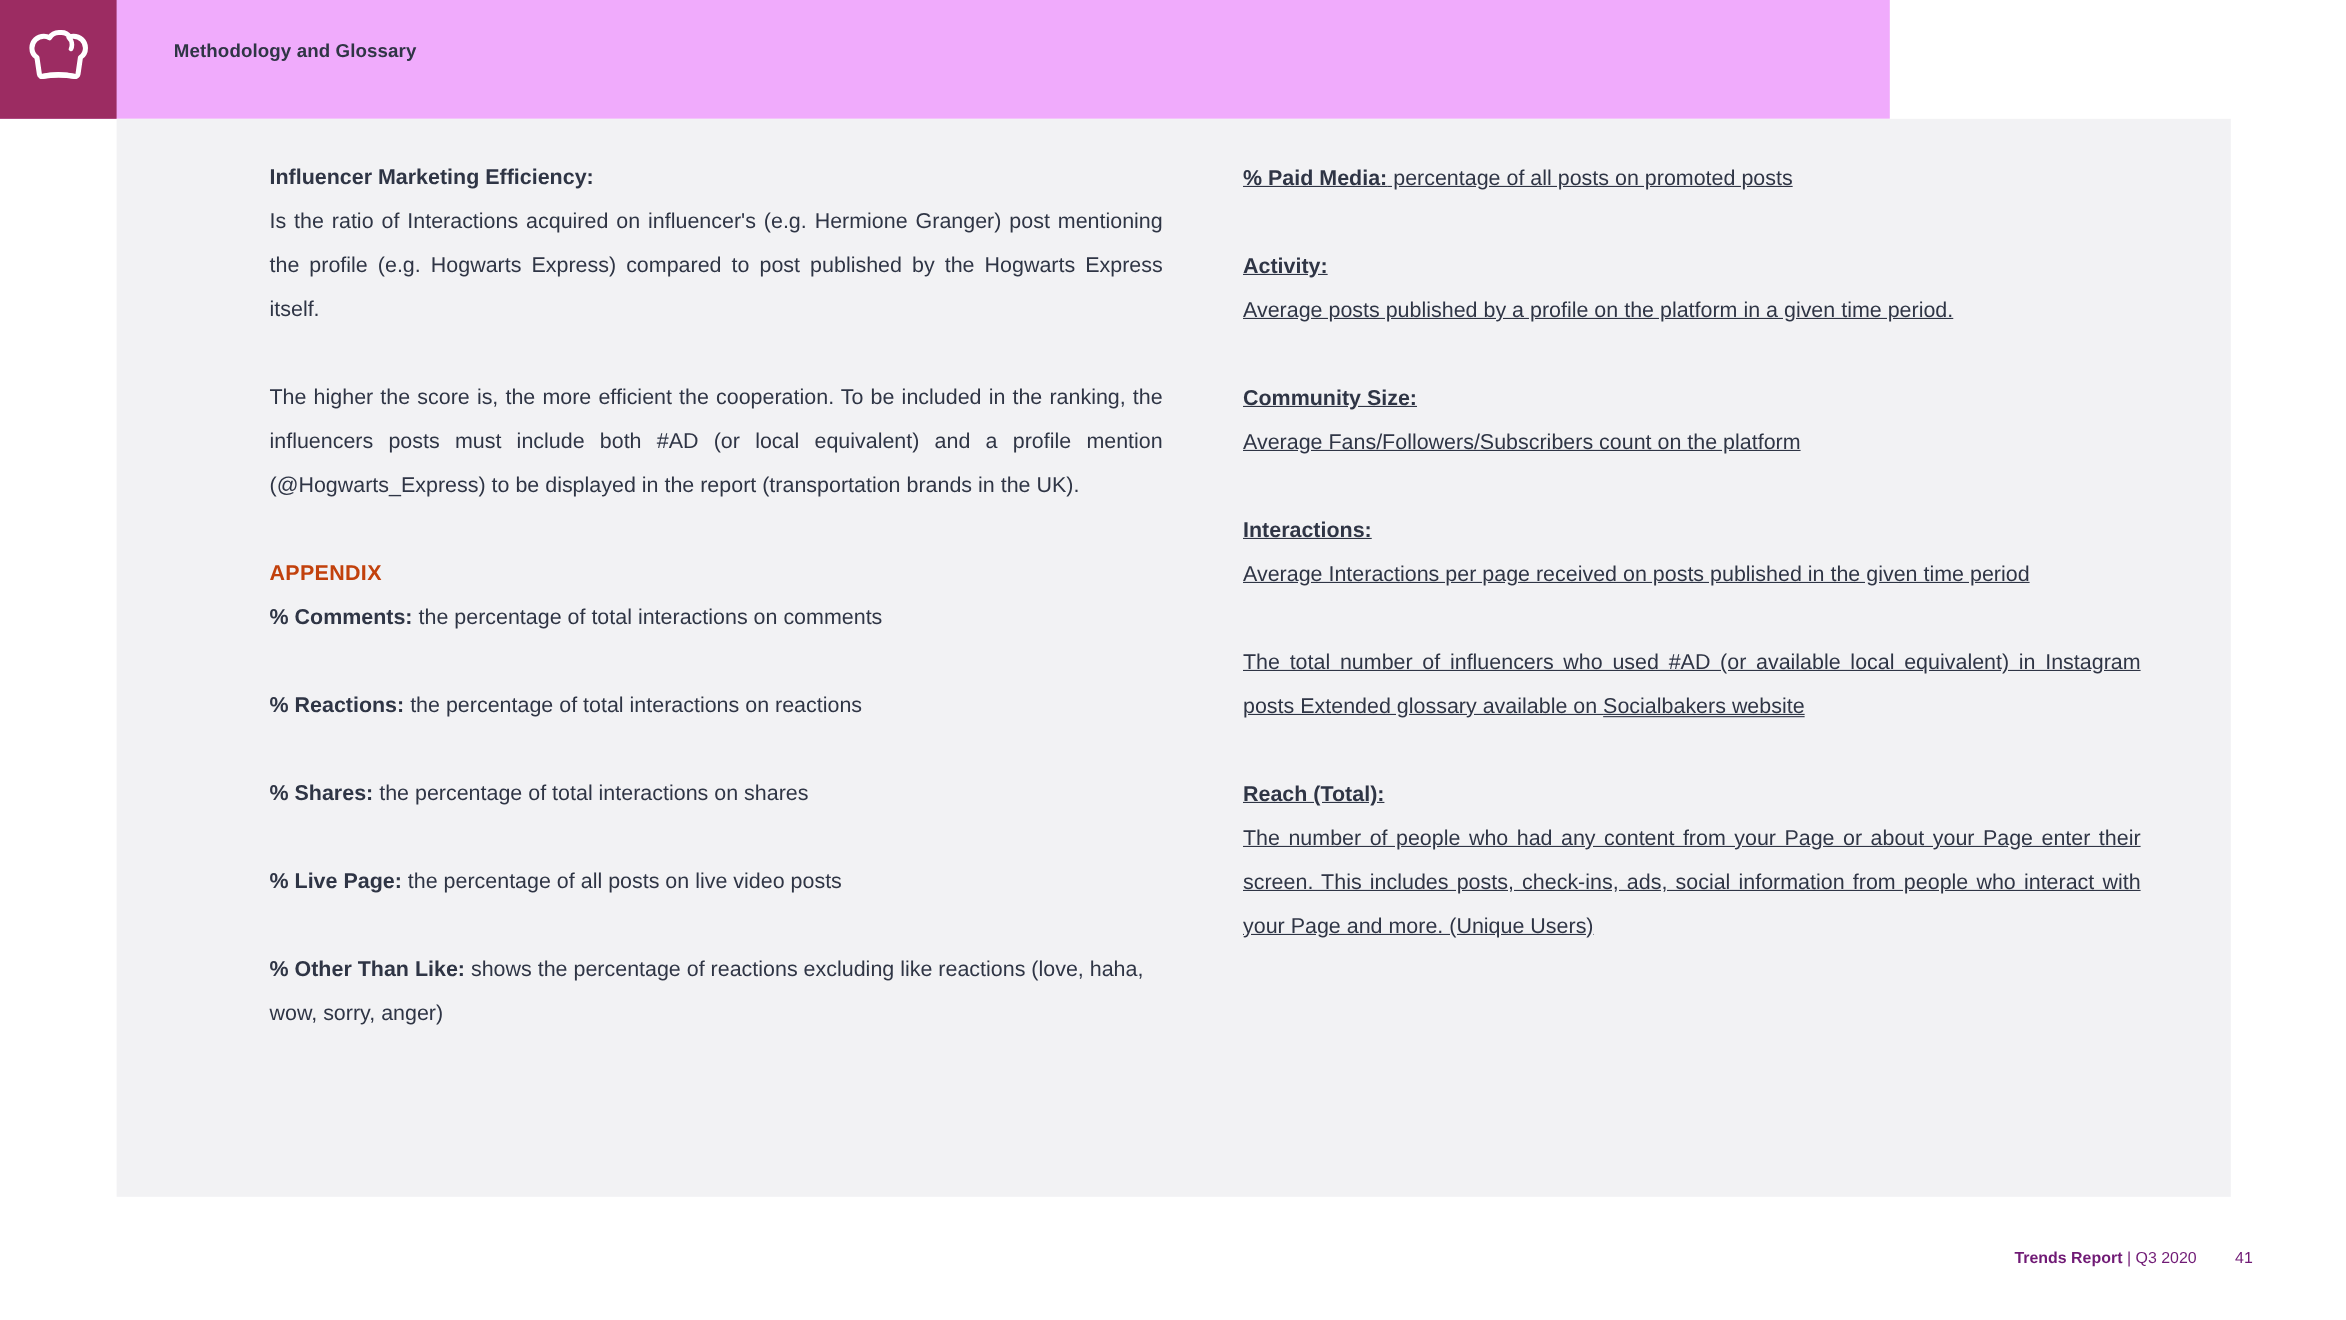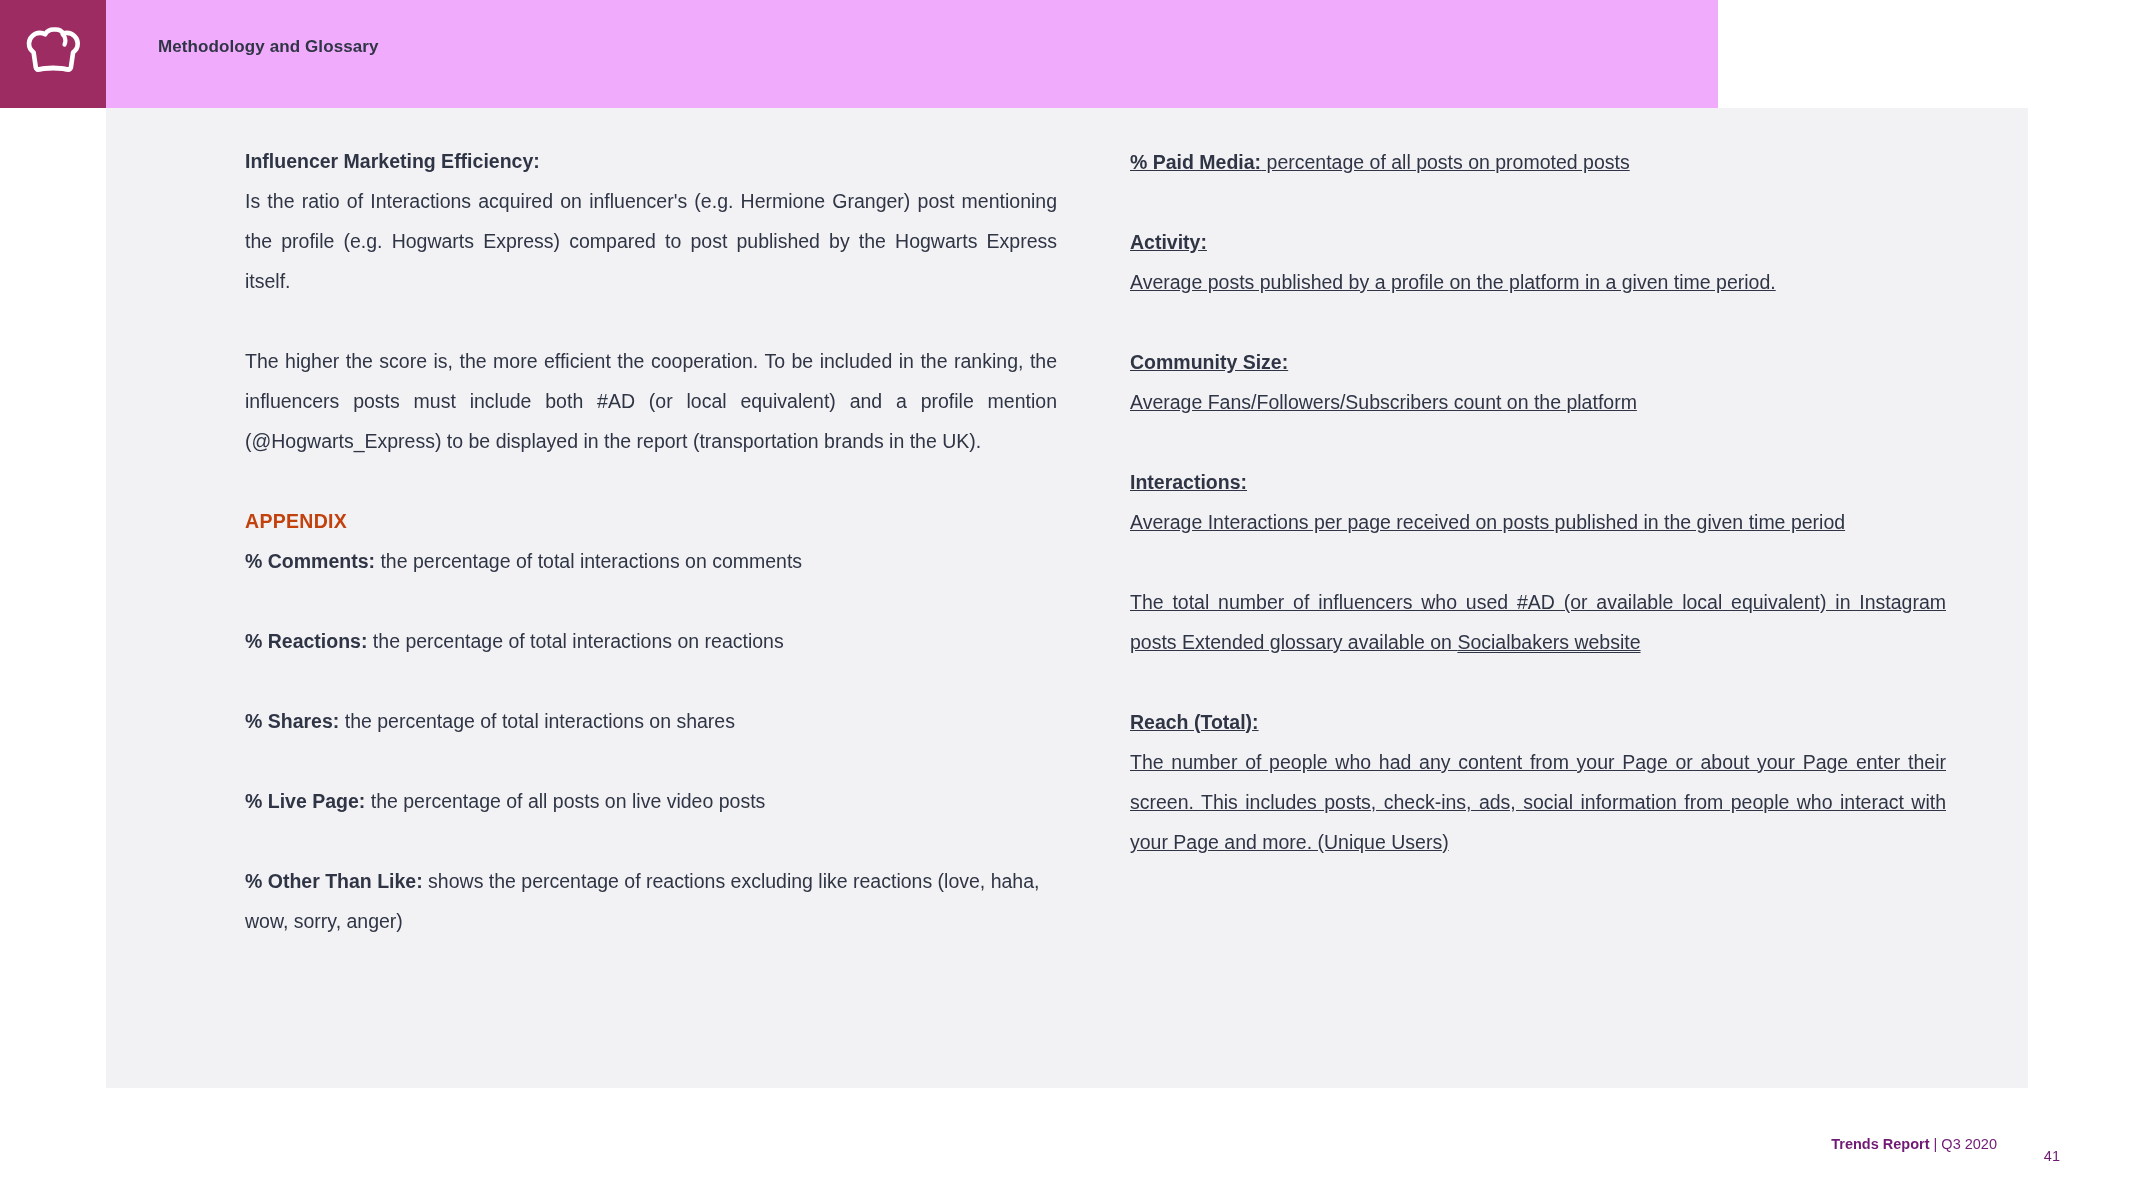--- a/index.html
+++ b/index.html
@@ -98,24 +98,23 @@
   }
   .footer-report {
     position: absolute;
     right: 136px;
     top: 0;
     white-space: nowrap;
   }
   .footer-report b { font-weight: bold; }
   .footer-page {
     position: absolute;
-    right: 73px;
+    right: 85px;
     top: 0;
     white-space: nowrap;
-    margin-top: 12px;
   }
 </style>
 </head>
 <body>
 
 <div class="header">
 
   <div class="logo-tile">
     <span>
       <svg width="62" height="58" viewBox="0 0 62 58" aria-hidden="true">

